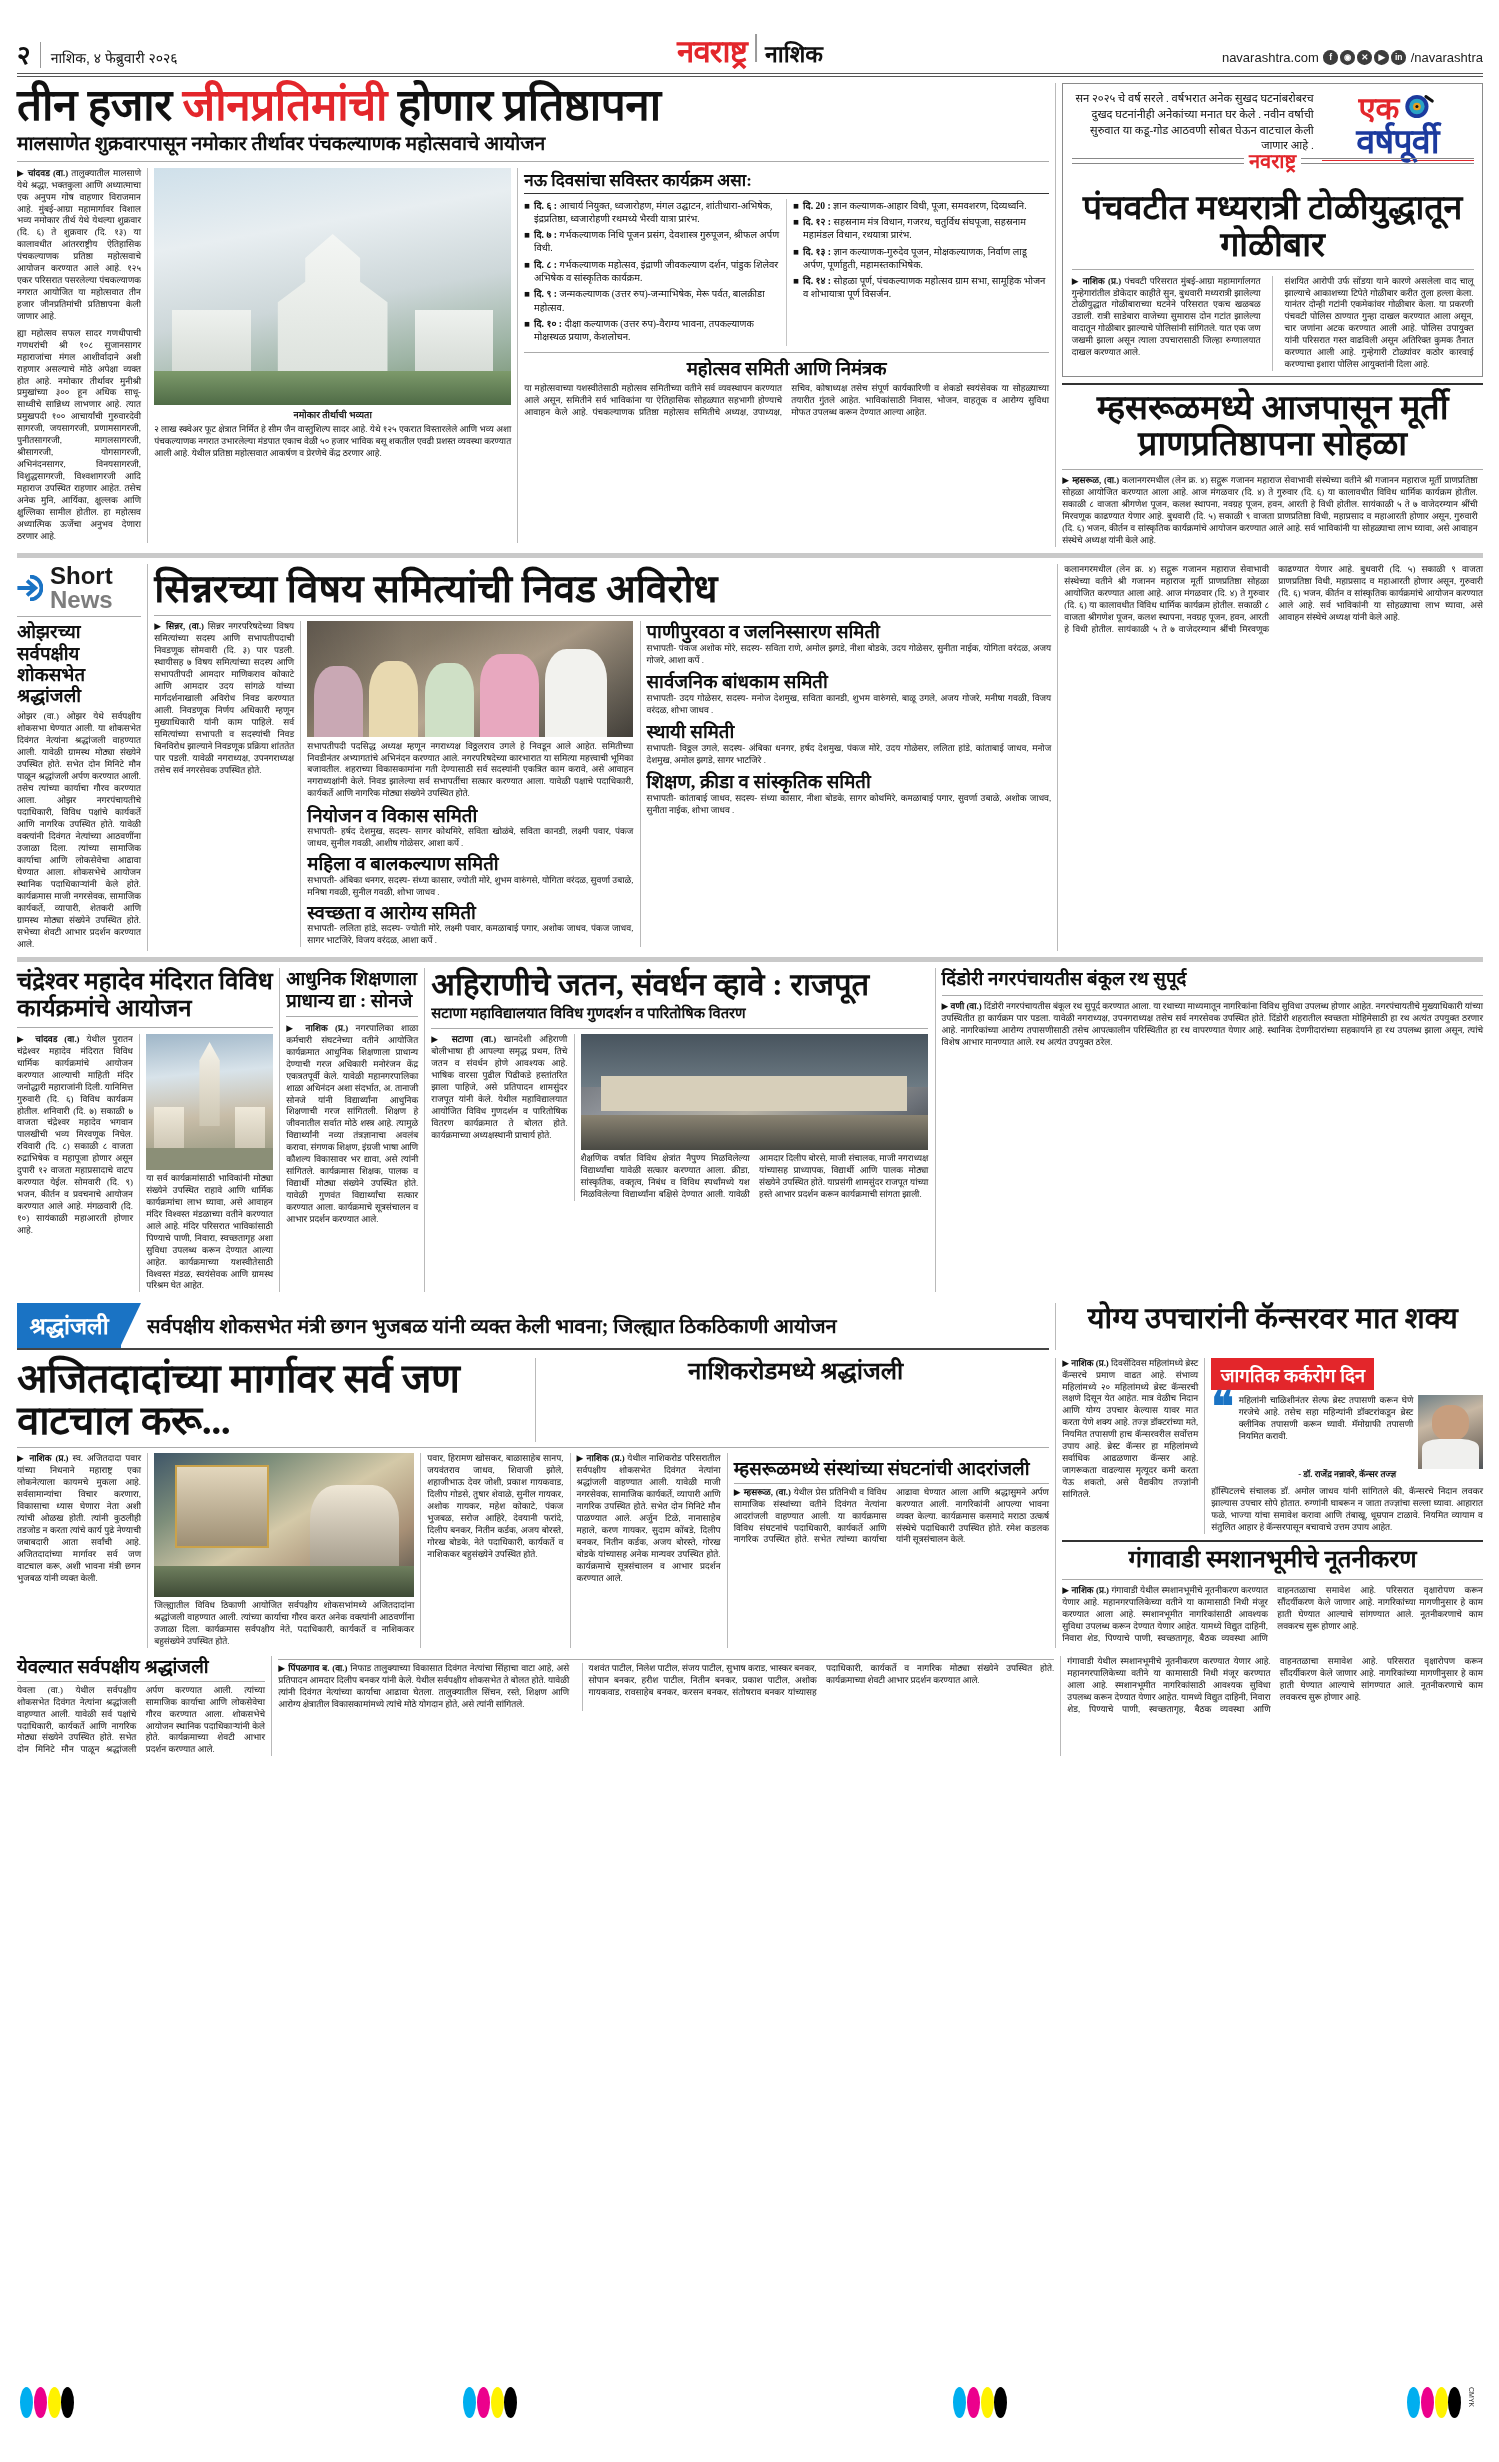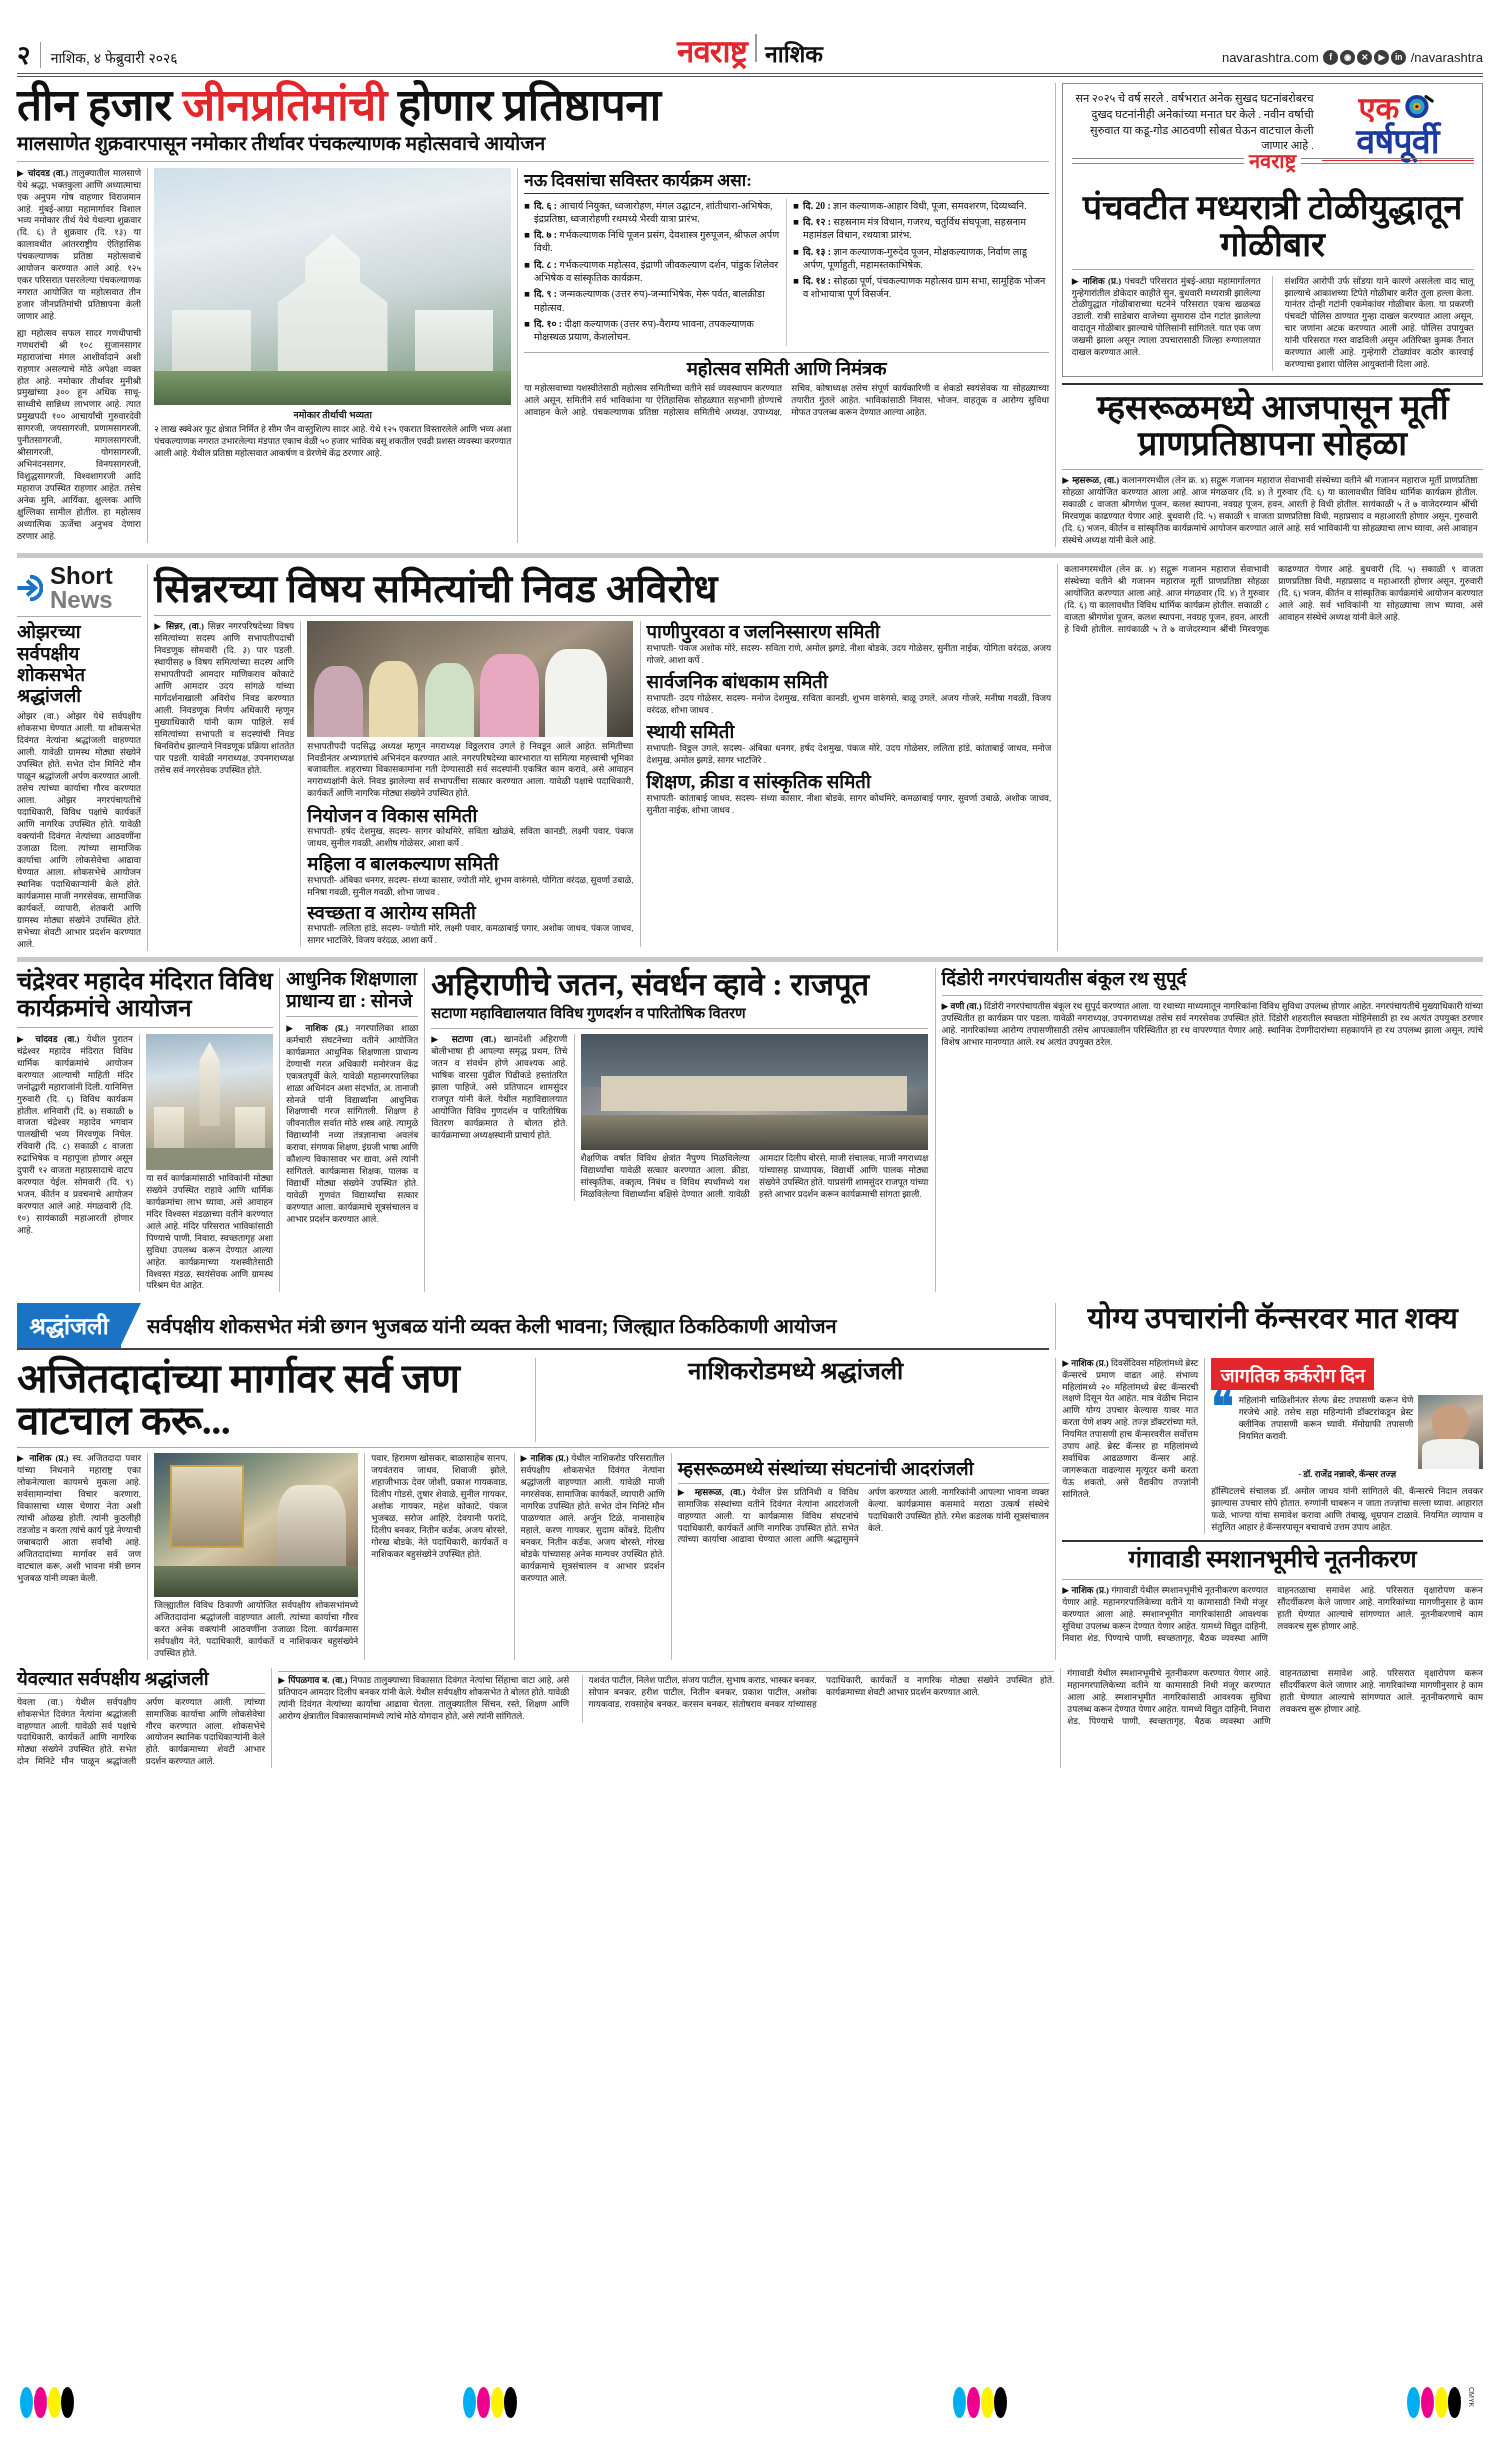--- a/index.html
+++ b/index.html
@@ -455,21 +455,21 @@
       <div class="hr"></div>
 
       <div class="row">
 
         <div style="width:124px;" class="body xs">
           <span class="dateline-in">▶ नाशिक (प्र.)</span>
           <span>स्व. अजितदादा पवार यांच्या निधनाने महाराष्ट्र एका लोकनेत्याला कायमचे मुकला आहे. सर्वसामान्यांचा विचार करणारा, विकासाचा ध्यास घेणारा नेता अशी त्यांची ओळख होती. त्यांनी कुठलीही तडजोड न करता त्यांचे कार्य पुढे नेण्याची जबाबदारी आता सर्वांची आहे. अजितदादांच्या मार्गावर सर्व जण वाटचाल करू, अशी भावना मंत्री छगन भुजबळ यांनी व्यक्त केली.</span>
         </div>
         <div class="sep-v"></div>
 
-        <div style="width:204px;">
+        <div style="width:260px;">
           <div class="photo tribute" style="height:144px;">
             <div style="position:absolute;left:8%;top:8%;width:36%;height:58%;background:linear-gradient(180deg,#e3d7bd,#9e8f74);border:2.3px solid #caa24a;"></div>
             <div style="position:absolute;right:6%;bottom:0;width:34%;height:78%;background:linear-gradient(180deg,#efe7d6,#8b8272);border-radius:30% 30% 0 0;"></div>
             <div style="position:absolute;left:0;bottom:0;width:100%;height:22%;background:linear-gradient(180deg,#6f7f5e,#3e4a36);"></div>
           </div>
           <div class="body xs mt4">जिल्ह्यातील विविध ठिकाणी आयोजित सर्वपक्षीय शोकसभांमध्ये अजितदादांना श्रद्धांजली वाहण्यात आली. त्यांच्या कार्याचा गौरव करत अनेक वक्त्यांनी आठवणींना उजाळा दिला. कार्यक्रमास सर्वपक्षीय नेते, पदाधिकारी, कार्यकर्ते व नाशिककर बहुसंख्येने उपस्थित होते.</div>
         </div>
         <div class="sep-v"></div>
 
         <div style="width:136px;" class="body xs">पवार, हिरामण खोसकर, बाळासाहेब सानप, जयवंतराव जाधव, शिवाजी झोले, शहाजीभाऊ देवर जोशी, प्रकाश गायकवाड, दिलीप गोडसे, तुषार शेवाळे, सुनील गायकर, अशोक गायकर, महेश कोकाटे, पंकज भुजबळ, सरोज आहिरे, देवयानी फरांदे, दिलीप बनकर, नितीन कर्डक, अजय बोरस्ते, गोरख बोडके, नेते पदाधिकारी, कार्यकर्ते व नाशिककर बहुसंख्येने उपस्थित होते.</div>

